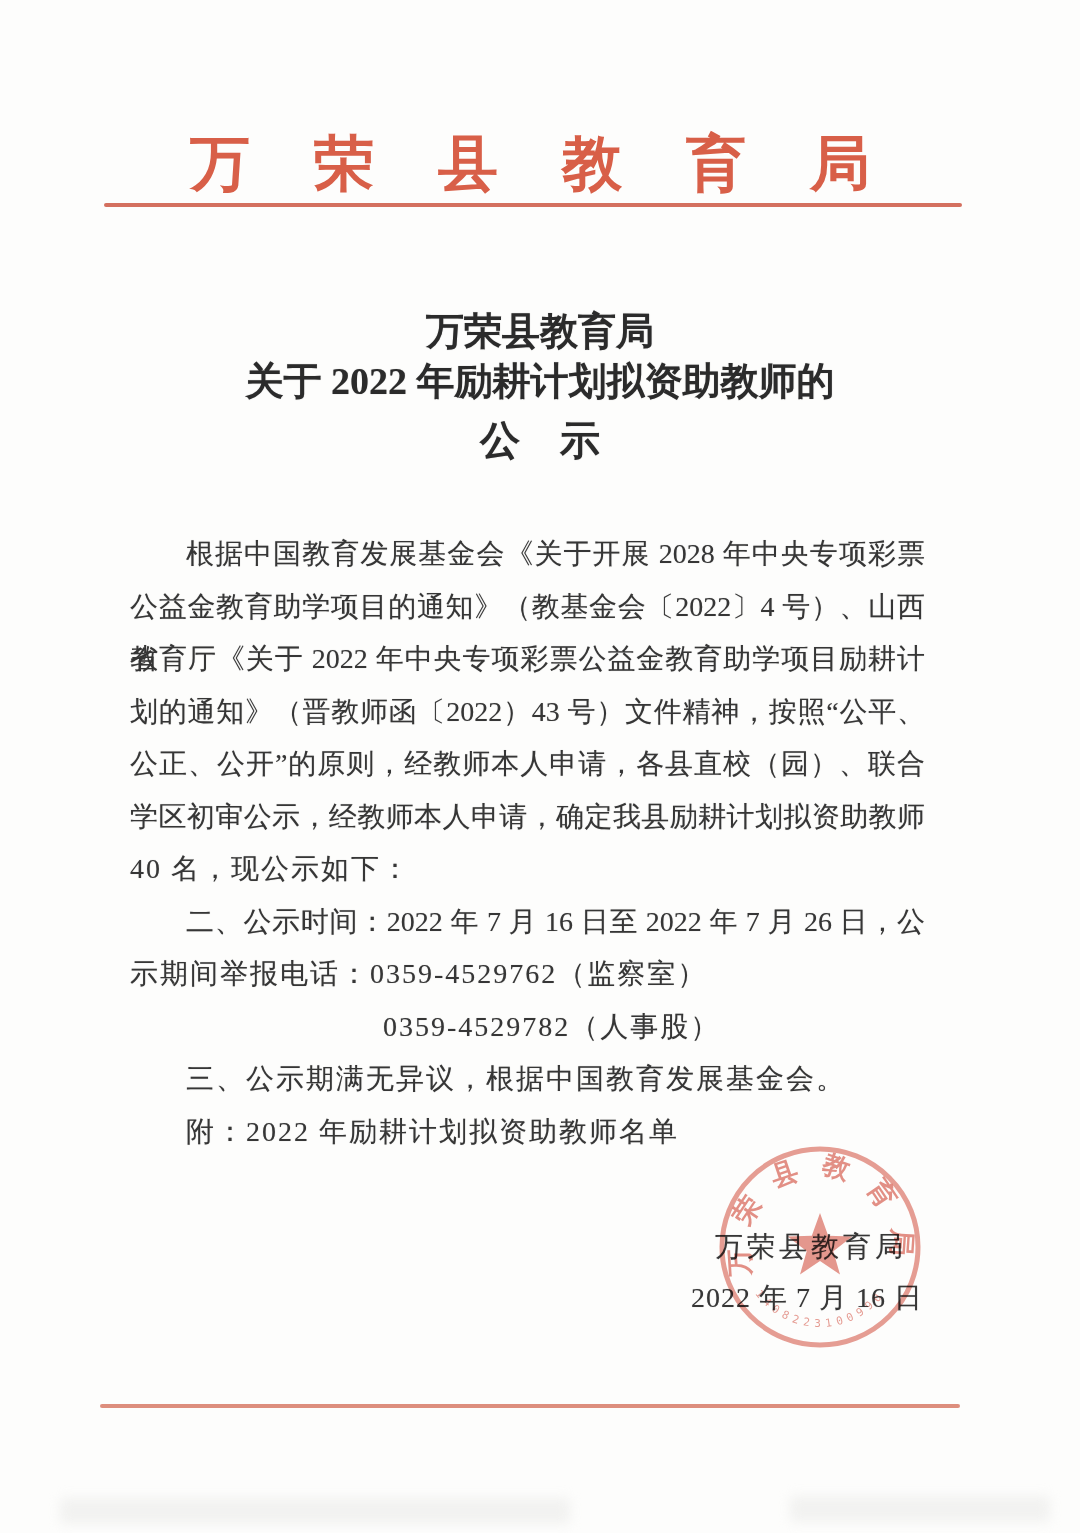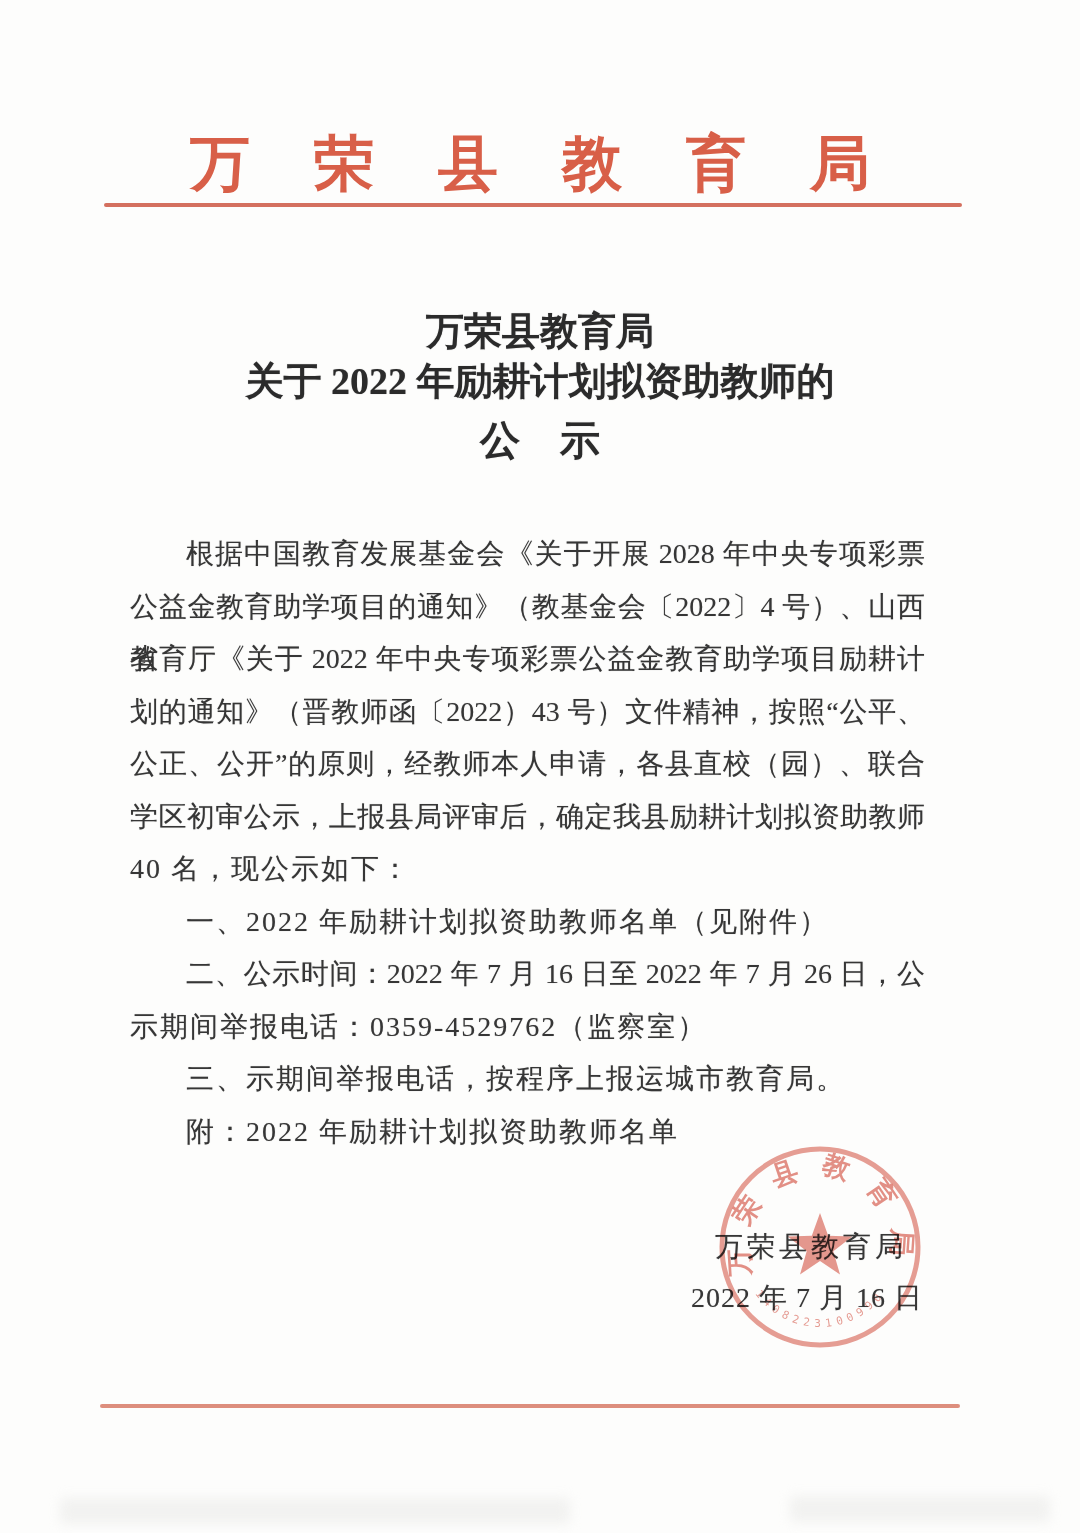--- a/index.html
+++ b/index.html
@@ -78,26 +78,26 @@
     <div class="t-line">关于 2022 年励耕计划拟资助教师的</div>
     <div class="t-line t-line3">公　示</div>
   </div>
 
   <div class="body-block">
       <div class="bline indent just">根据中国教育发展基金会《关于开展 2028 年中央专项彩票</div>
       <div class="bline just">公益金教育助学项目的通知》（教基金会〔2022〕4 号）、山西省</div>
       <div class="bline just">教育厅《关于 2022 年中央专项彩票公益金教育助学项目励耕计</div>
       <div class="bline just">划的通知》（晋教师函〔2022）43 号）文件精神，按照“公平、</div>
       <div class="bline just">公正、公开”的原则，经教师本人申请，各县直校（园）、联合</div>
-      <div class="bline just">学区初审公示，上报县局评审后，确定我县励耕计划拟资助教师</div>
+      <div class="bline just">学区初审公示，经教师本人申请，确定我县励耕计划拟资助教师</div>
       <div class="bline">40 名，现公示如下：</div>
-      <div class="bline indent">一、2022 年励耕计划拟资助教师名单（见附件）</div>
       <div class="bline indent just">二、公示时间：2022 年 7 月 16 日至 2022 年 7 月 26 日，公</div>
       <div class="bline">示期间举报电话：0359-4529762（监察室）</div>
-      <div class="bline indent">三、示期间举报电话，按程序上报运城市教育局。</div>
+      <div class="bline offset">0359-4529782（人事股）</div>
+      <div class="bline indent">三、公示期满无异议，根据中国教育发展基金会。</div>
       <div class="bline indent">附：2022 年励耕计划拟资助教师名单</div>
     </div>
 
   <div class="sig-org">万荣县教育局</div>
   <div class="sig-date">2022 年 7 月 16 日</div>
 
   <svg class="seal" viewBox="0 0 210 210" xmlns="http://www.w3.org/2000/svg">
     <defs>
       <path id="sealTopArc" d="M 37.3 129.6 A 72 72 0 1 1 172.7 129.6" fill="none"></path>
       <path id="sealBottomArc" d="M 39.5 150.9 A 80 80 0 0 0 170.5 150.9" fill="none"></path>

